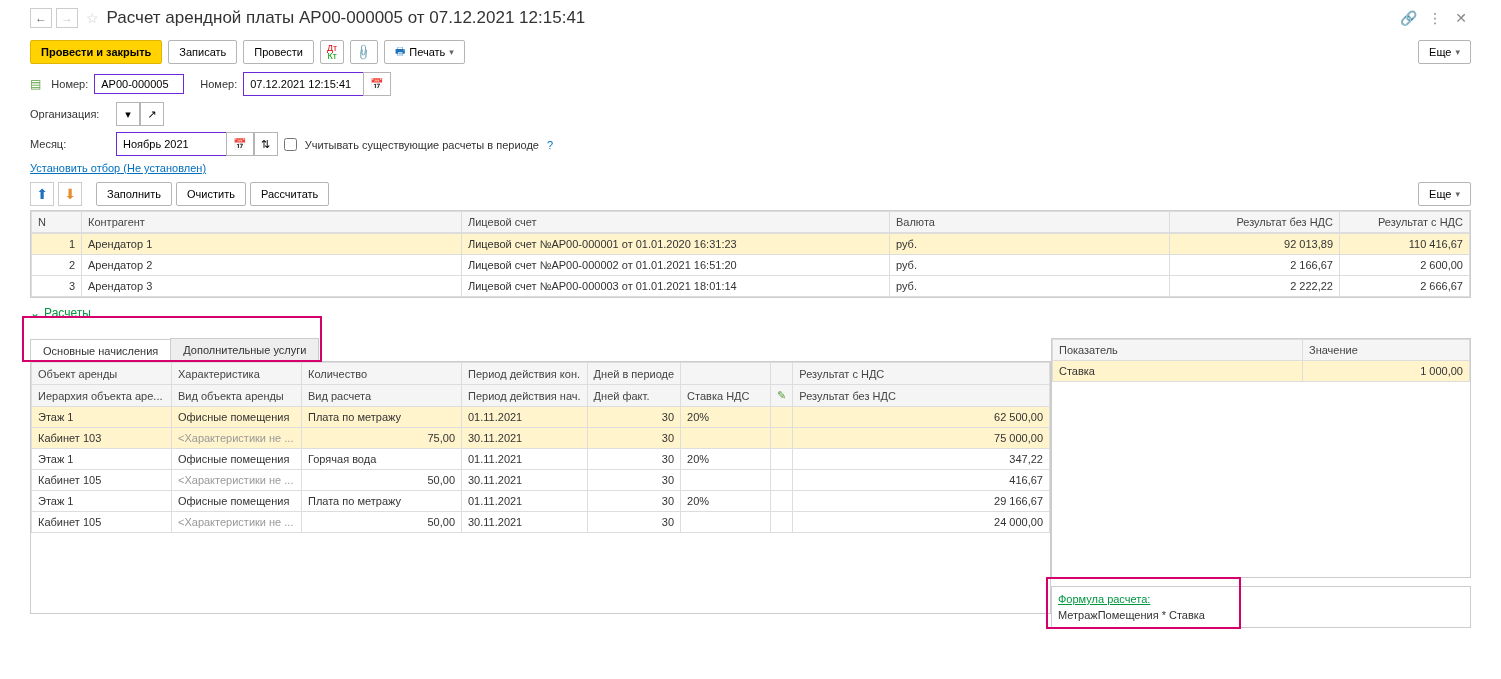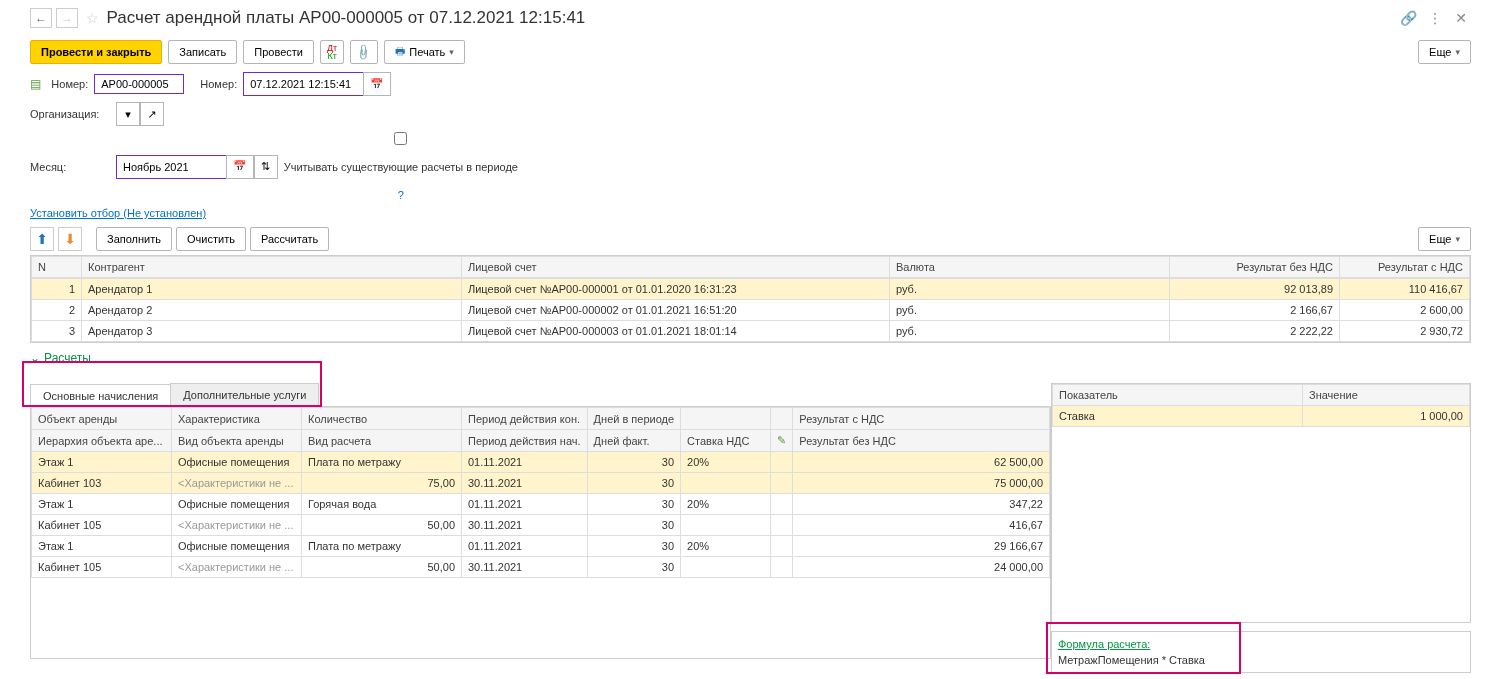--- a/index.html
+++ b/index.html
@@ -15,21 +15,21 @@
 .btn { border: 1px solid #b5b5b5; background: #fff; padding: 4px 10px; font-size: 11px; cursor: pointer; border-radius:2px; height:24px; display:flex; align-items:center; }
 .btn-primary { background: #ffd200; border-color: #e0b500; font-weight:bold; }
 .btn-small { padding: 2px 6px; min-width:24px; justify-content:center; }
 .btn .dropdown-arrow { margin-left:4px; font-size:9px; color:#666; }
 .field-row { display: flex; align-items: center; gap: 6px; margin-bottom: 6px; font-size:11px; }
 .field-label { min-width: 80px; }
 .text-input { border: 1px solid #6d28d9; padding: 3px 6px; font-size: 11px; background:#fff; }
 .input-group { display:flex; }
 .input-group .text-input { border-right:none; }
 .input-group .btn-small { border-radius:0; }
-.checkbox-row { display:flex; align-items:center; gap:16px;flex-direction:column; }
+.checkbox-row { display:flex; align-items:flex-end; gap:8px; }
 .link { color:#0070c0; text-decoration:underline; cursor:pointer; }
 .help-icon { color:#0070c0; cursor:pointer; }
 .table-toolbar { display:flex; gap:4px; margin:8px 0 4px; }
 .arrow-btn { width:24px; height:24px; border:1px solid #ccc; display:flex; align-items:center; justify-content:center; font-size:14px; cursor:pointer; background:#fff; }
 .arrow-up { color:#1e73be; }
 .arrow-down { color:#e88c30; }
 .ml-auto { margin-left:auto; }
 table { border-collapse: collapse; width: 100%; font-size:11px; }
 th, td { border: 1px solid #ddd; padding: 4px 6px; text-align:left; white-space:nowrap; overflow:hidden; text-overflow:ellipsis; }
 th { background: #f5f5f5; font-weight:normal; color:#444; }
@@ -200,21 +200,21 @@
             <td>руб.</td>
             <td class="right">2 166,67</td>
             <td class="right">2 600,00</td>
           </tr>
           <tr>
             <td class="num-col">3</td>
             <td>Арендатор 3</td>
             <td>Лицевой счет №АР00-000003 от 01.01.2021 18:01:14</td>
             <td>руб.</td>
             <td class="right">2 222,22</td>
-            <td class="right">2 930,72</td>
+            <td class="right">2 666,67</td>
           </tr>
         </tbody>
 </table>
 </div>
 </div>
 
 <div class="rel">
   <div class="section-header">
     <span>⌄</span>
     <span>Расчеты</span>

